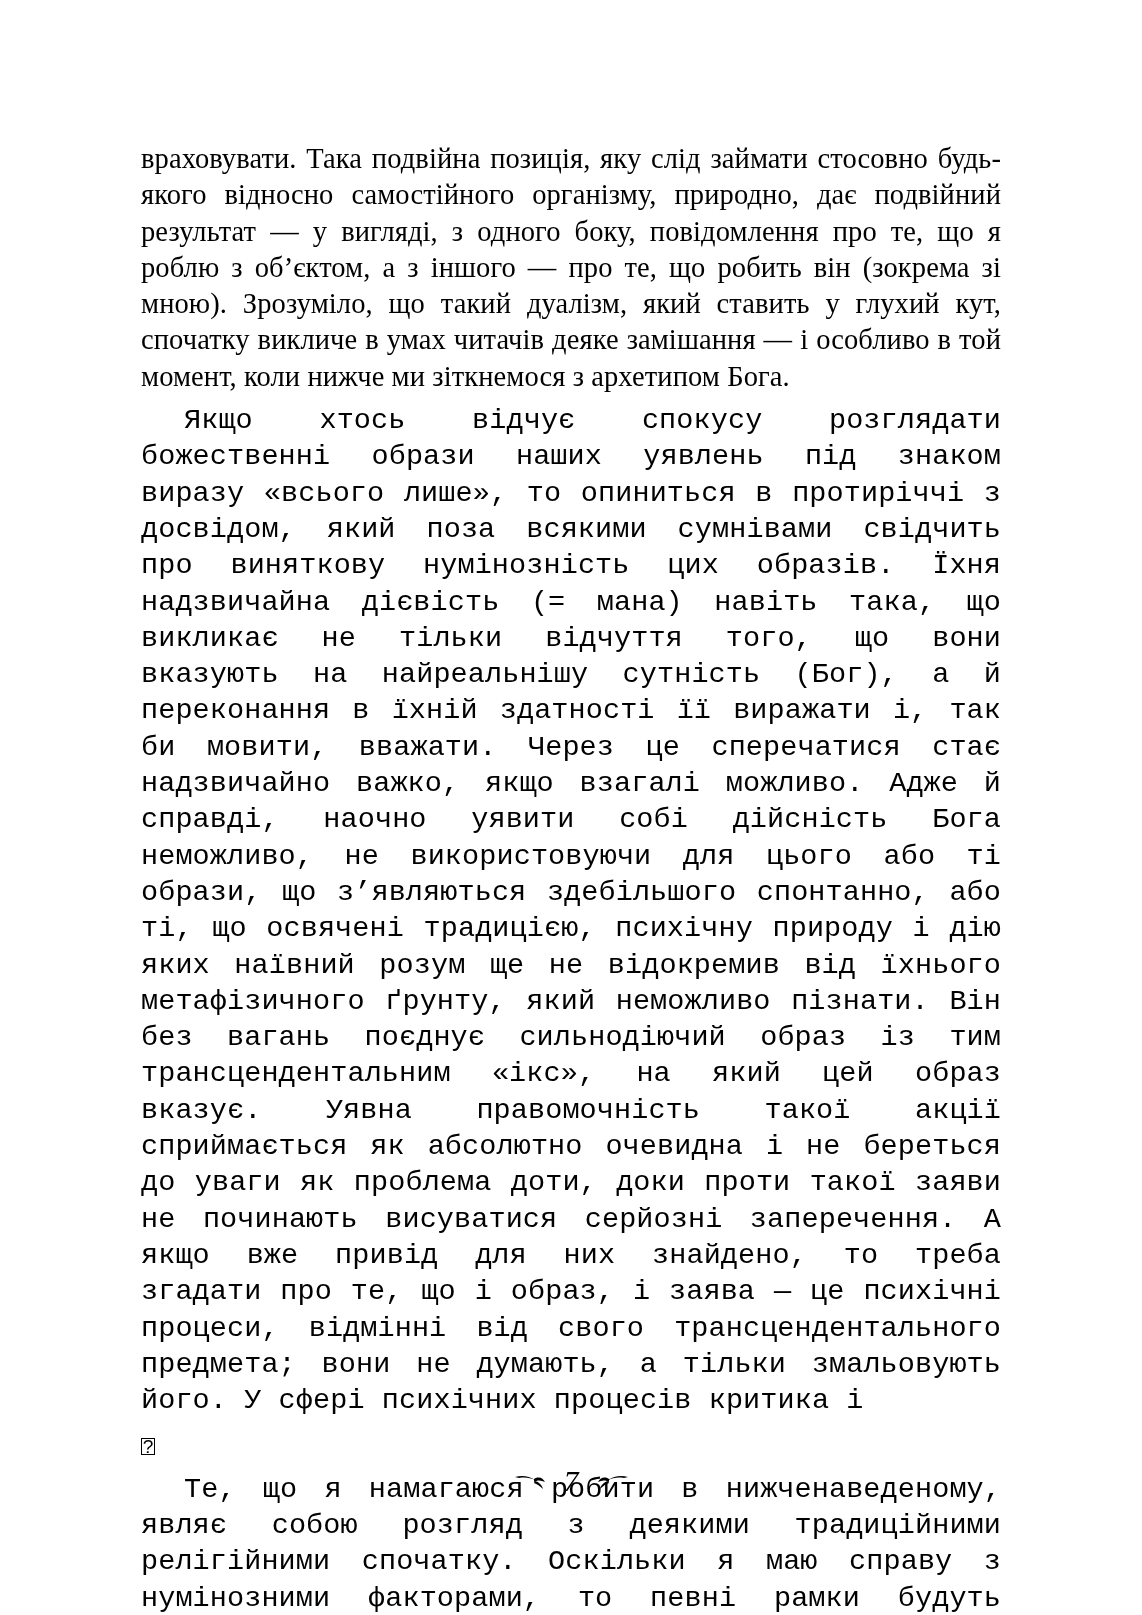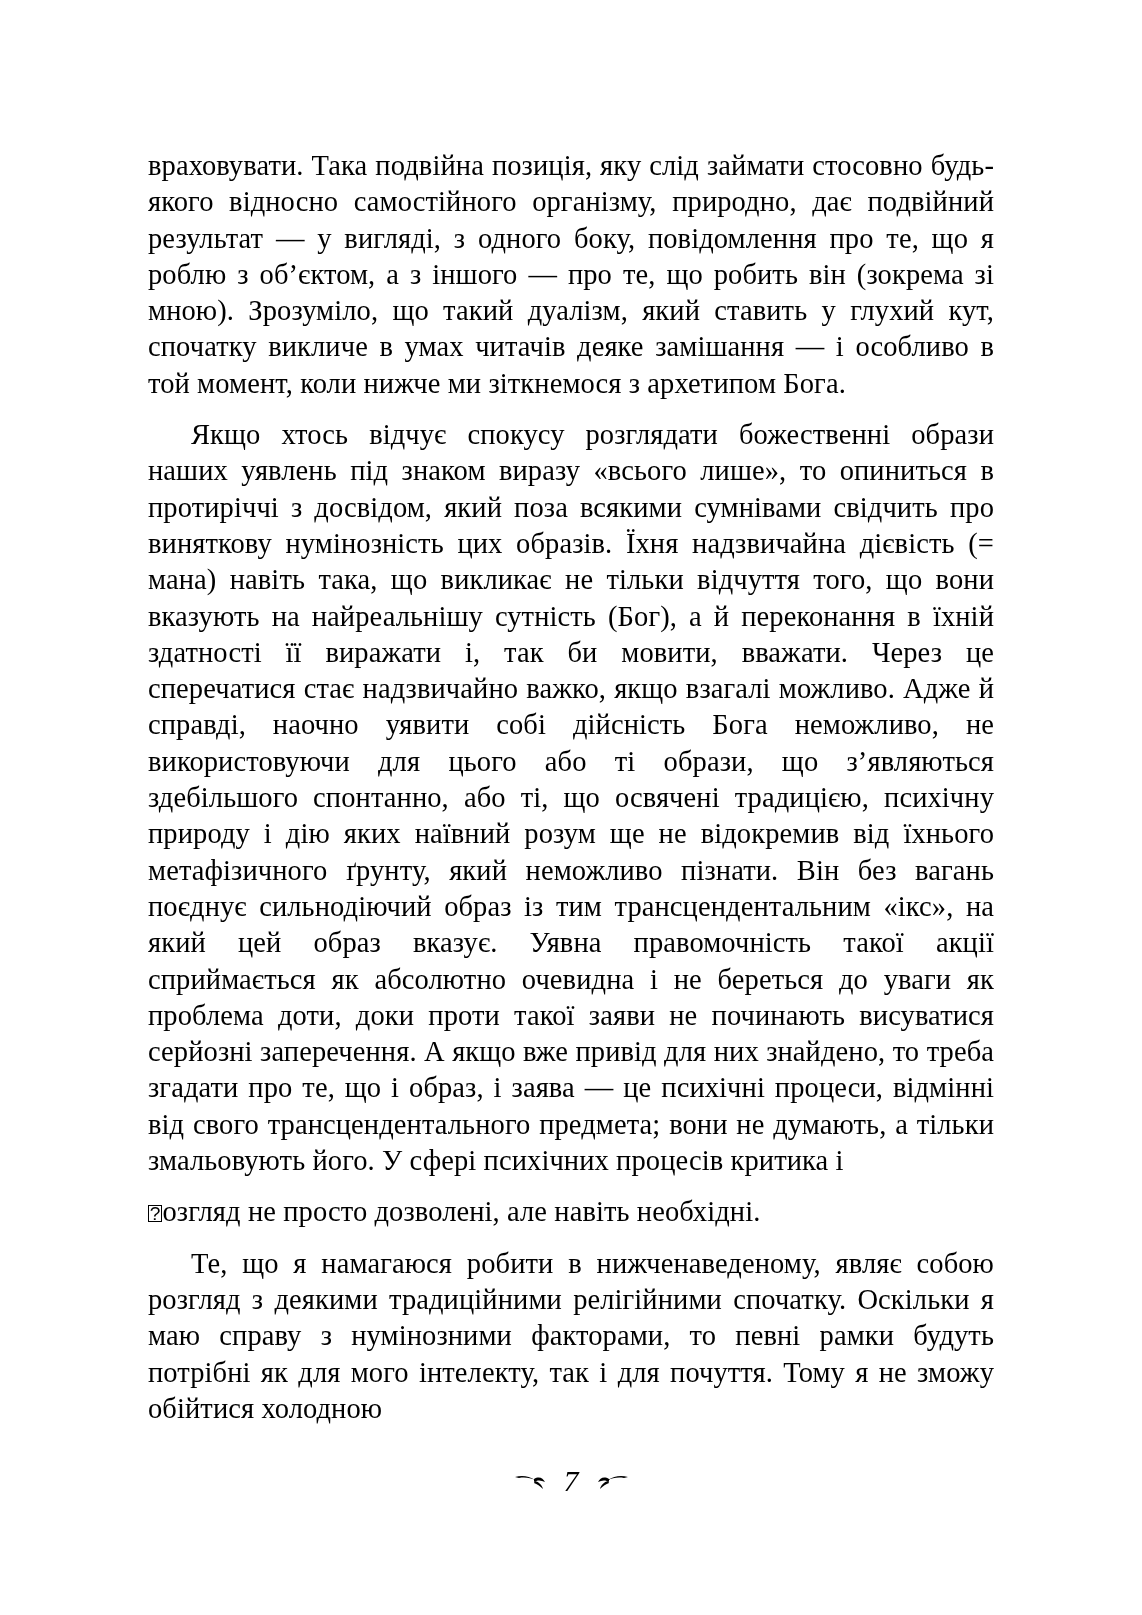--- a/index.html
+++ b/index.html
@@ -19,32 +19,33 @@
     overflow: hidden;
     box-sizing: border-box;
   }
   .text-block {
     position: absolute;
     left: 133px;
     top: 133px;
     width: 876px;
   }
   .para {
-    margin: 15px;
+    margin: 8px;
     font-size: 28.5px;
     line-height: 36.3px;
     text-align: justify;
     text-justify: inter-word;
     letter-spacing: 0.1px;
     word-spacing: 0px;
     hyphens: none;
     -webkit-hyphens: none;
   }
   .para.indent {
     text-indent: 43px;
+    font-family: Liberation Mono, monospace;
   }
   .para.cont {
     text-indent: 0;
   }
   
   .tofu {
     display: inline-block;
     position: relative;
     width: 0.62em;
     height: 0.72em;
@@ -96,21 +97,21 @@
 <body>
 
 <div class="page">
 
   <div class="text-block">
 
     <p class="para cont">враховувати. Така подвійна позиція, яку слід займати стосовно будь-якого відносно самостійного організму, природно, дає подвійний результат — у вигляді, з одного боку, повідомлення про те, що я роблю з об’єктом, а з іншого — про те, що робить він (зокрема зі мною). Зрозуміло, що такий дуалізм, який ставить у глухий кут, спочатку викличе в умах читачів деяке замішання — і особливо в той момент, коли нижче ми зіткнемося з архетипом Бога.</p>
 
     <p class="para indent">Якщо хтось відчує спокусу розглядати божественні образи наших уявлень під знаком виразу «всього лише», то опиниться в протиріччі з досвідом, який поза всякими сумнівами свідчить про виняткову нумінозність цих образів. Їхня надзвичайна дієвість (= мана) навіть така, що викликає не тільки відчуття того, що вони вказують на найреальнішу сутність (Бог), а й переконання в їхній здатності її виражати і, так би мовити, вважати. Через це сперечатися стає надзвичайно важко, якщо взагалі можливо. Адже й справді, наочно уявити собі дійсність Бога неможливо, не використовуючи для цього або ті образи, що з’являються здебільшого спонтанно, або ті, що освячені традицією, психічну природу і дію яких наївний розум ще не відокремив від їхнього метафізичного ґрунту, який неможливо пізнати. Він без вагань поєднує сильнодіючий образ із тим трансцендентальним «ікс», на який цей образ вказує. Уявна правомочність такої акції сприймається як абсолютно очевидна і не береться до уваги як проблема доти, доки проти такої заяви не починають висуватися серйозні заперечення. А якщо вже привід для них знайдено, то треба згадати про те, що і образ, і заява — це психічні процеси, відмінні від свого трансцендентального предмета; вони не думають, а тільки змальовують його. У сфері психічних процесів критика і</p>
 
-    <p class="para cont"><span class="tofu"><span>?</span></span><span>озгляд не просто дозволені, але навіть необхідні.</span></p>
+    <p class="para cont"><span class="tofu"><span>?</span></span></p>
 
     <p class="para indent">Те, що я намагаюся робити в нижченаведеному, являє собою розгляд з деякими традиційними релігійними спочатку. Оскільки я маю справу з нумінозними факторами, то певні рамки будуть потрібні як для мого інтелекту, так і для почуття. Тому я не зможу обійтися холодною</p>
 
   </div>
 
   <div class="footer">
     <div class="folio">
       <span class="orn">
         <svg width="34" height="22" viewBox="0 0 34 22">
           <path d="M1 7 C8 5, 15 6, 21 10 C17 8, 11 7, 5 8 Z" fill="#000"></path>

